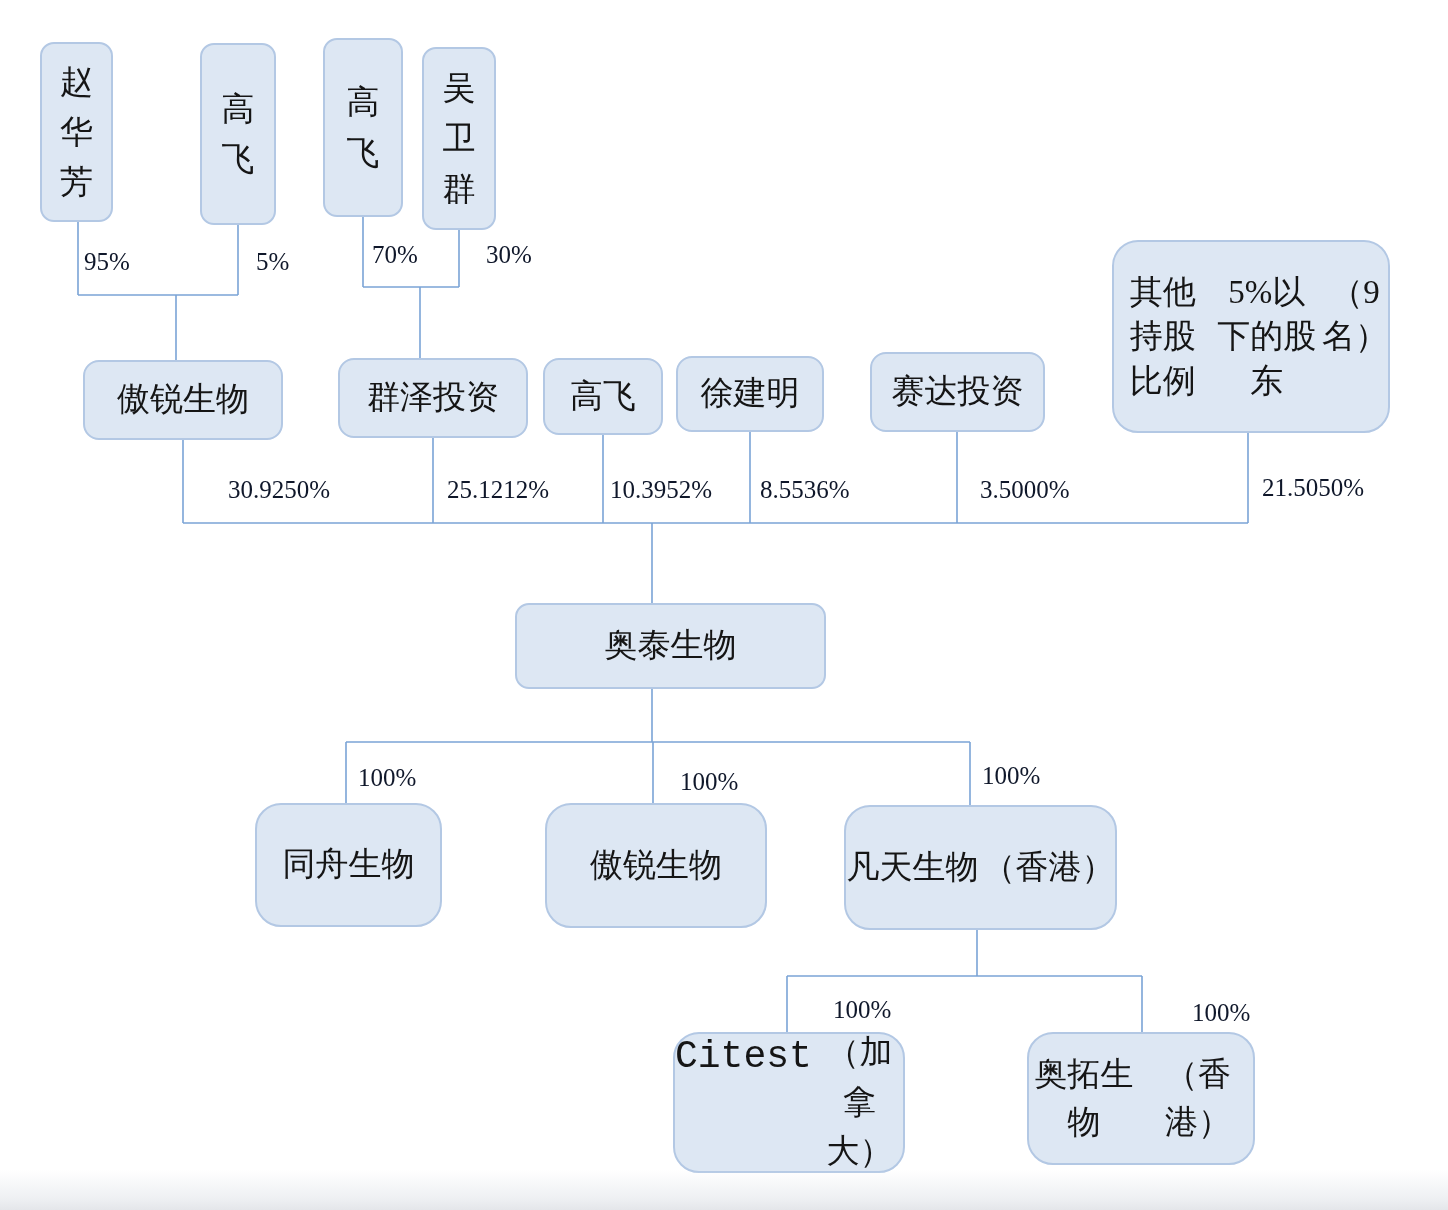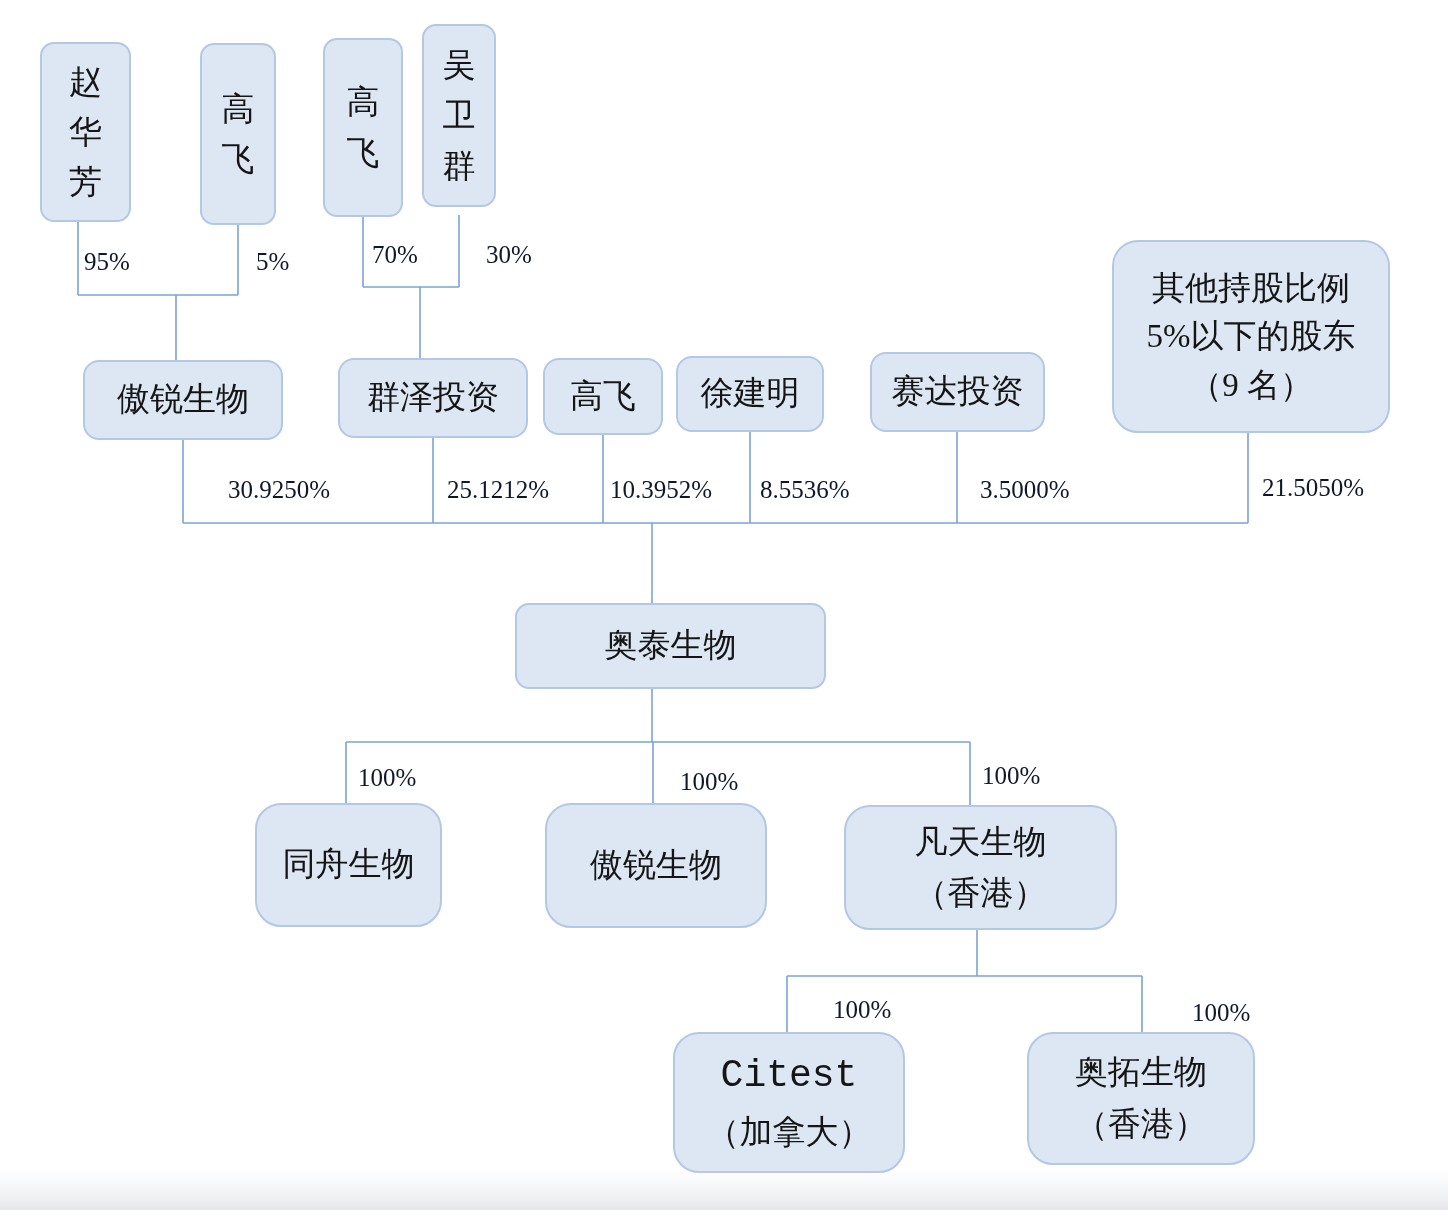--- a/index.html
+++ b/index.html
@@ -13,21 +13,21 @@
     background:#dde7f3;border:2px solid #b3c8e4;border-radius:16px;
     display:flex;align-items:center;justify-content:center;text-align:center;
     font-size:33px;line-height:1.25;
   }
   .box.round-lg{border-radius:26px;}
   .box.round-md{border-radius:14px;}
   .vlabel{
     display:block;width:1.12em;margin:0 auto;word-break:break-all;
     text-align:center;line-height:1.52;font-size:33px;
   }
-  .lines{display:flex;flex-direction:column;gap:4px;}
+  .lines{display:flex;flex-direction:row;gap:4px;}
   .lines span{display:block;}
   .mono{font-family:"Liberation Mono","DejaVu Sans Mono",monospace;font-size:38px;}
   .pct{
     position:absolute;font-size:25px;white-space:nowrap;color:#0f172a;
   }
   .bottom-fade{
     position:absolute;left:0;top:1170px;width:1448px;height:40px;
     background:linear-gradient(to bottom, rgba(235,237,240,0) 0%, #edeff2 75%, #e4e6ea 100%);
   }
 </style>
@@ -46,30 +46,30 @@
       <path d="M183 440 V523 M433 438 V523 M603 435 V523 M750 432 V523 M957 432 V523 M1248 433 V523"></path>
 
       <path d="M183 523 H1248 M652 523 V603"></path>
 
       <path d="M652 677 V742 M346 742 H970 M346 742 V803 M653 742 V803 M970 742 V805"></path>
 
       <path d="M977 930 V976 M787 976 H1142 M787 976 V1032 M1142 976 V1032"></path>
     </g>
   </svg>
 
-  <div class="box round-md" style="left:40px;top:42px;width:91px;height:180px">
+  <div class="box round-md" style="left:40px;top:42px;width:73px;height:180px">
     <span class="vlabel">赵华芳</span>
   </div>
   <div class="box round-md" style="left:200px;top:43px;width:76px;height:182px">
     <span class="vlabel">高飞</span>
   </div>
   <div class="box round-md" style="left:323px;top:38px;width:80px;height:179px">
     <span class="vlabel">高飞</span>
   </div>
-  <div class="box round-md" style="left:422px;top:24px;width:74px;height:183px">
+  <div class="box round-md" style="left:422px;top:47px;width:74px;height:183px">
     <span class="vlabel">吴卫群</span>
   </div>
 
   <div class="pct" style="left:84px;top:248px">95%</div>
   <div class="pct" style="left:256px;top:248px">5%</div>
   <div class="pct" style="left:372px;top:241px">70%</div>
   <div class="pct" style="left:486px;top:241px">30%</div>
 
   <div class="box" style="left:83px;top:360px;width:200px;height:80px">
     <span>傲锐生物</span>

